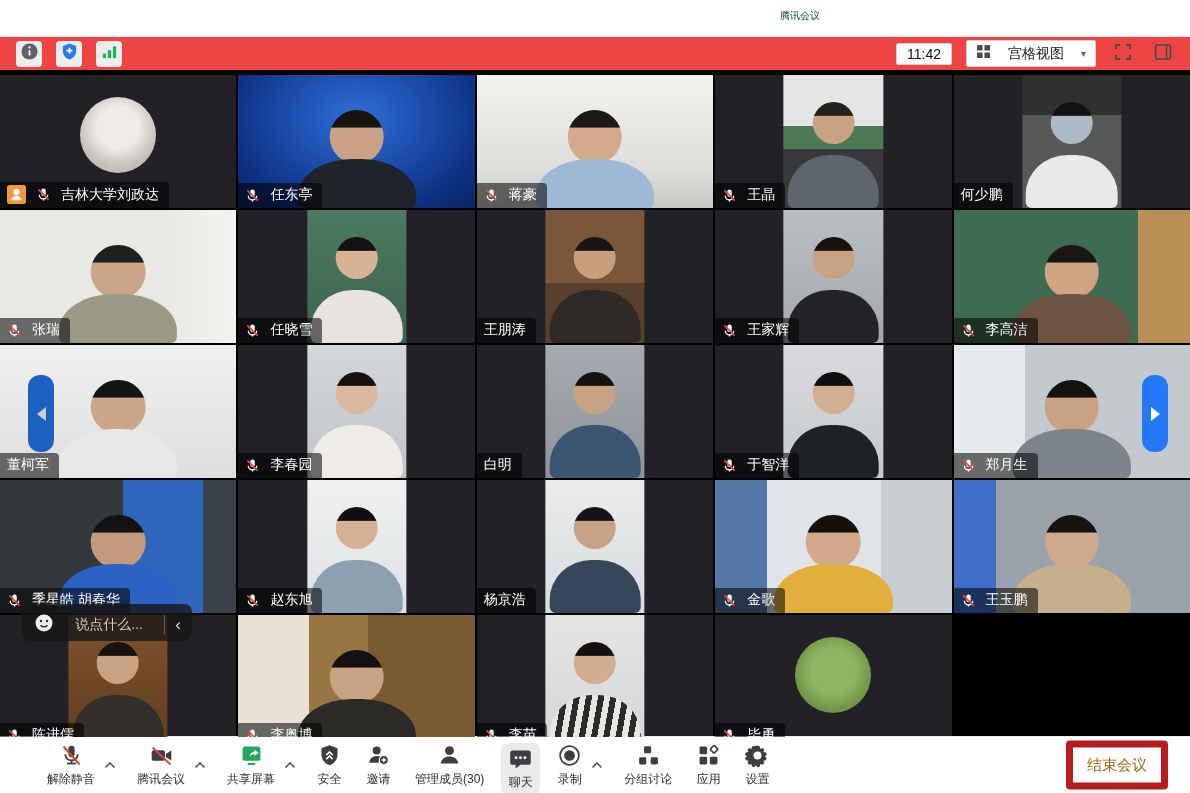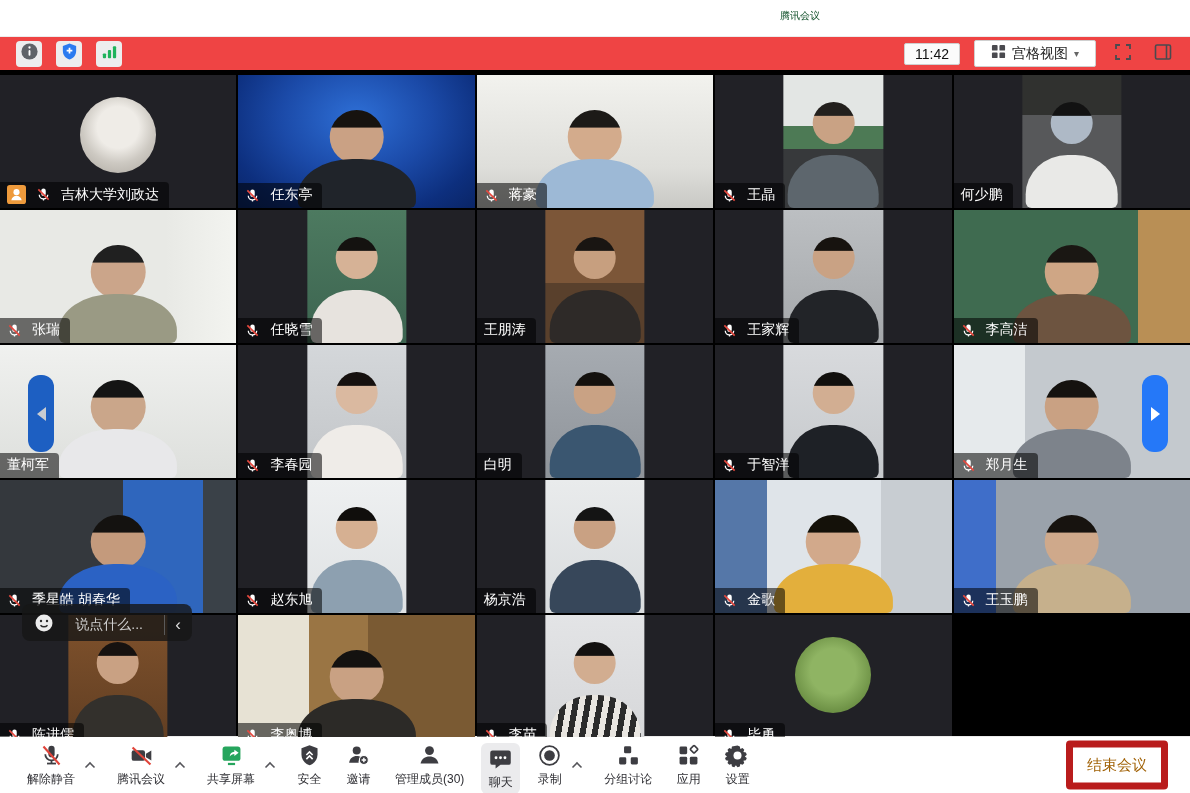--- a/index.html
+++ b/index.html
@@ -10,21 +10,21 @@
   }
   
   .titlebar{position:absolute;top:0;left:0;width:100%;height:36px;background:#fff;border-bottom:1px solid #ececec;}
   .titlebar .title{position:absolute;left:800px;top:9px;transform:translateX(-50%);font-size:10px;color:#14532d;}
   
   .toptool{position:absolute;top:37px;left:0;width:100%;height:33px;background:#ef4444;border-bottom:1px solid #dadada;display:flex;align-items:center;}
   .tt-left{display:flex;align-items:center;gap:14px;margin-left:16px;}
   .tt-iconbtn{width:26px;height:26px;border-radius:4px;background:#ededee;display:flex;align-items:center;justify-content:center;cursor:pointer;}
   .tt-right{margin-left:auto;display:flex;align-items:center;gap:14px;margin-right:14px;}
   .clockbox{border:1px solid #cfcfcf;background:#fbfbfb;border-radius:2px;padding:2px 10px;font-size:14px;color:#111;}
-  .viewbtn{display:flex;align-items:center;gap:6px;border:1px solid #cfcfcf;background:#fff;border-radius:2px;padding:3px 16px;cursor:pointer;}
+  .viewbtn{display:flex;align-items:center;gap:17px;border:1px solid #cfcfcf;background:#fff;border-radius:2px;padding:3px 9px;cursor:pointer;}
   .viewbtn .vlabel{font-size:14px;color:#222;}
   .viewbtn .caret{font-size:10px;color:#666;}
   
   .gridwrap{position:absolute;top:70px;left:0;width:1190px;height:667px;background:#000;overflow:hidden;padding-top:5px;box-sizing:border-box;}
   .grid{display:grid;grid-template-columns:repeat(5,1fr);grid-auto-rows:133px;gap:2px;}
   .cell{position:relative;background:#212126;overflow:hidden;cursor:pointer;}
   .video{position:absolute;z-index:1;}
   .mode-wide{inset:0;}
   .mode-portrait{top:0;bottom:0;left:50%;transform:translateX(-50%);width:42%;}
   .figure{position:absolute;left:50%;bottom:0;transform:translateX(-50%);width:50%;height:74%;}
@@ -75,21 +75,21 @@
   
   .chatpill{position:absolute;z-index:6;left:22px;top:604px;width:170px;height:37px;background:rgba(22,22,22,0.8);
     border-radius:8px;display:flex;align-items:center;padding:4px 9px 0 12px;box-sizing:border-box;gap:8px;}
   .chatpill .ph{flex:1;color:#cfcfcf;font-size:14px;text-align:center;cursor:text;white-space:nowrap;overflow:hidden;}
   .chatpill .divider{width:1px;height:20px;background:#5a5a5a;}
   .chatpill .collapse{color:#ddd;font-size:17px;line-height:1;cursor:pointer;padding:0 2px;}
   
   .bottombar{position:absolute;bottom:0;left:0;width:100%;height:56px;background:#fff;border-top:1px solid #ececec;
     display:flex;align-items:center;}
   .tb-items{display:flex;align-items:flex-end;margin-left:20px;height:100%;align-items:center;}
-  .tb-item{display:flex;flex-direction:column;align-items:center;justify-content:center;gap:2px;padding:3px 7px;border-radius:6px;cursor:pointer;}
+  .tb-item{display:flex;flex-direction:column;align-items:center;justify-content:center;gap:2px;padding:3px 7px;border-radius:6px;cursor:pointer;margin-left:20px;}
   .tb-item .ico{height:26px;display:flex;align-items:center;justify-content:center;}
   .tb-item .lbl{font-size:12px;color:#2e2e33;white-space:nowrap;}
   .tb-item.active{background:#ebebed;}
   .tb-chev{display:flex;align-items:center;justify-content:center;width:16px;height:40px;cursor:pointer;margin-right:4px;}
   .gap-share{margin-left:26px;}
   .gap-chat{margin-left:42px;margin-top:7px;}
   .tb-item+.tb-item{margin-left:10px;}
   .tb-chev+.tb-item{margin-left:8px;}
   .endbtn{position:absolute;right:22px;top:50%;transform:translateY(-50%);
     border:7px solid #b91c1c;color:#a16207;background:#fff;border-radius:4px;

